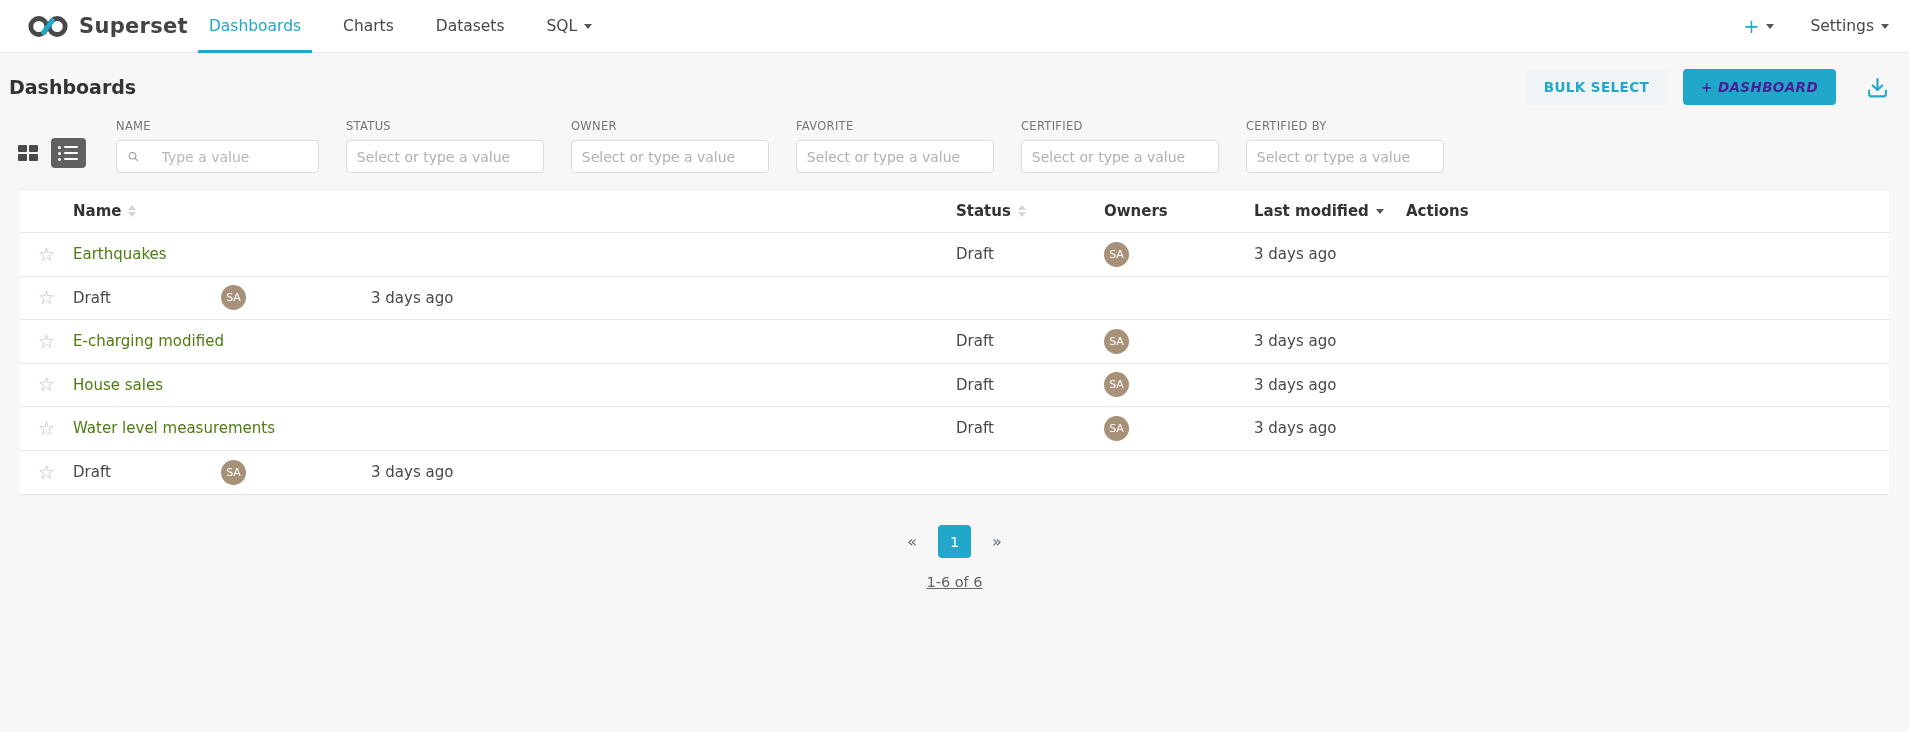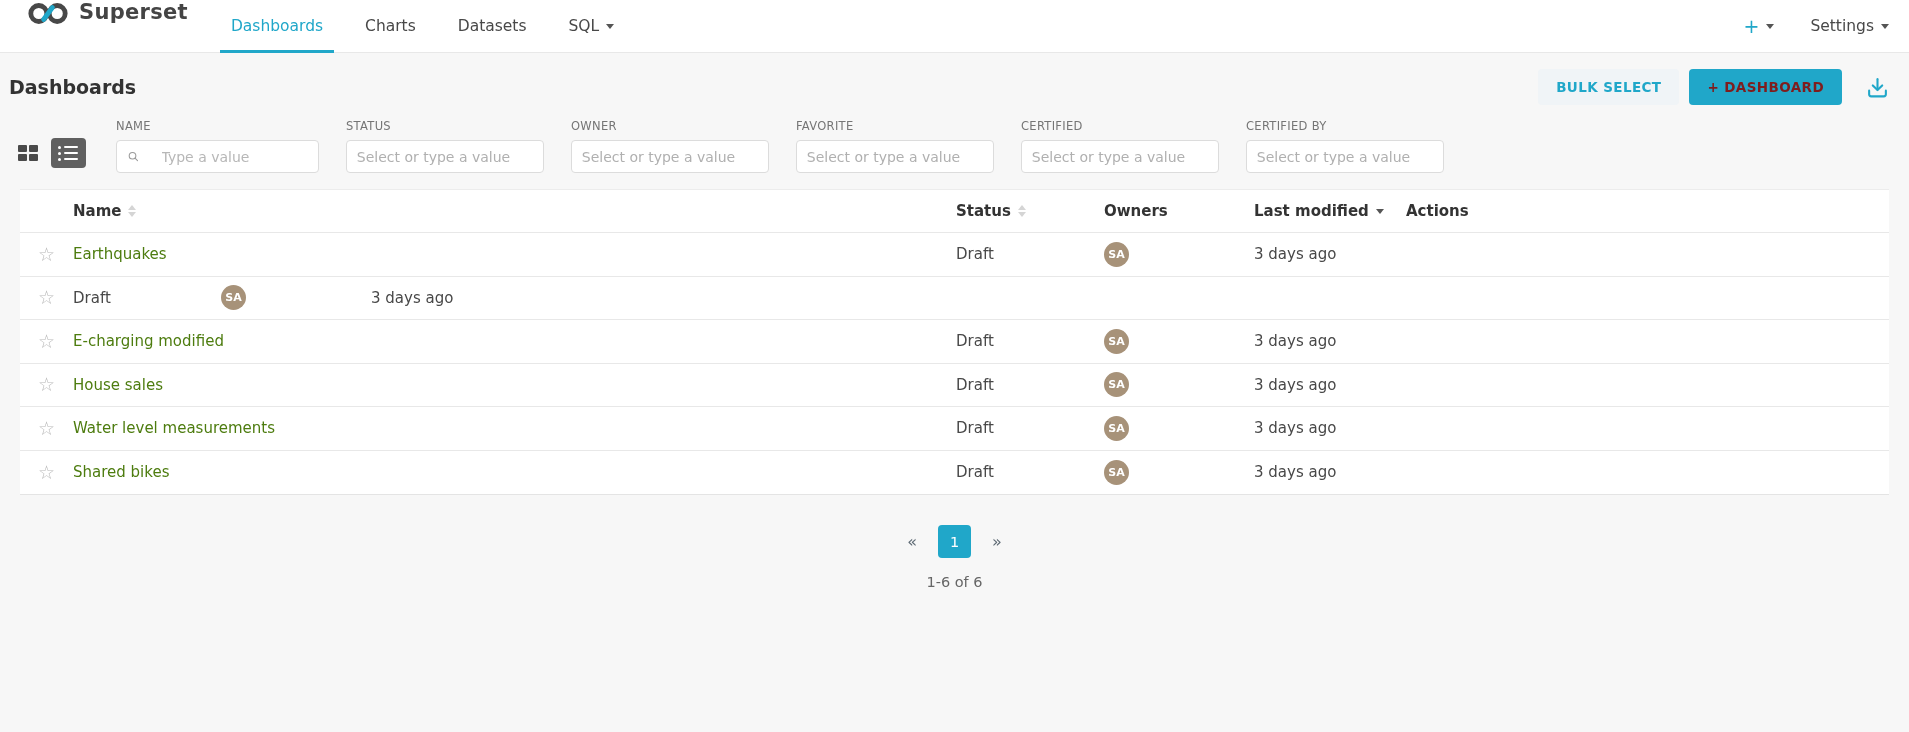--- a/index.html
+++ b/index.html
@@ -7,21 +7,21 @@
   body {
     font-family:"DejaVu Sans","Liberation Sans",sans-serif;
     background:#f7f7f7; color:#484848; overflow:hidden;
   }
 
   
   .navbar {
     height:53px; background:#fff; border-bottom:1px solid #e8e8e8;
     display:flex; align-items:stretch; padding:0 20px 0 26px;
   }
-  .brand { display:flex; align-items:flex-start; gap:9px; margin-right:22px; cursor:pointer; }
+  .brand { display:flex; align-items:center; gap:9px; cursor:pointer; }
   .brand-text { font-weight:bold; font-size:21px; color:#444; letter-spacing:.3px; }
   .nav-tabs { display:flex; align-items:stretch; }
   .nav-item {
     display:flex; align-items:center; padding:0 21px; font-size:15.5px;
     color:#484848; position:relative; cursor:pointer; text-decoration:none;
   }
   .nav-item.active { color:#20a7c9; }
   .nav-item.active::after {
     content:""; position:absolute; left:10px; right:10px; bottom:-1px;
     height:3px; background:#20a7c9;
@@ -31,25 +31,25 @@
     border-left:4px solid transparent; border-right:4px solid transparent;
     border-top:5px solid #555;
   }
   .nav-right { margin-left:auto; display:flex; align-items:center; gap:36px; }
   .menu-trigger { display:flex; align-items:center; cursor:pointer; font-size:15.5px; color:#484848; }
   .plus-glyph { color:#20a7c9; font-size:19px; line-height:1; }
 
   
   .subheader { display:flex; align-items:center; padding:16px 20px 8px 9px; }
   .page-title { font-size:19px; font-weight:bold; color:#333; }
-  .subheader-actions { margin-left:auto; display:flex; align-items:center; gap:10px; }
+  .subheader-actions { margin-left:auto; display:flex; align-items:center; gap:16px; }
   .btn { border:none; border-radius:4px; font-family:inherit; font-size:13.5px; font-weight:bold;
          letter-spacing:.4px; padding:10px 18px; cursor:pointer; }
   .btn-secondary { background:#f0f4f7; color:#20a7c9; }
-  .btn-primary { background:#20a7c9; color:#7f1d1d; }
+  .btn-primary { background:#20a7c9; color:#4c1d95;font-style:italic; }
   .icon-btn { background:none; border:none; cursor:pointer; margin-left:14px; display:flex; align-items:center; }
 
   
   .filterbar { display:flex; align-items:flex-end; padding:6px 20px 16px 18px; gap:27px; }
   .view-toggles { display:flex; align-items:center; gap:13px; padding-bottom:5px; margin-right:3px; }
   .grid-icon { display:grid; grid-template-columns:9px 9px; grid-template-rows:7px 7px; gap:2px; cursor:pointer; }
   .grid-icon i { background:#4a4a4a; border-radius:1px; }
   .list-toggle { width:35px; height:30px; background:#606060; border-radius:4px; display:flex;
                  flex-direction:column; justify-content:center; gap:3px; padding-left:7px; cursor:pointer; }
   .list-toggle .line { display:flex; align-items:center; gap:3px; }
@@ -77,33 +77,33 @@
   .cell { font-size:15px; color:#484848; display:flex; align-items:center; }
   .col-star { width:53px; justify-content:center; }
   .col-name { flex:1; }
   .col-status { width:148px; }
   .col-owners { width:150px; }
   .col-modified { width:152px; }
   .col-actions { width:483px; }
   .star { color:#b9b9b9; font-size:19px; cursor:pointer; line-height:1; }
   .name-link { color:#4d7c0f; text-decoration:none; cursor:pointer; }
   .avatar { width:25px; height:25px; border-radius:50%; background:#a79279; color:#fff;
-            font-size:11px; font-weight:bold; display:flex; align-items:center; justify-content:center; }
+            font-size:11px; font-weight:normal; display:flex; align-items:center; justify-content:center; }
   .sort-icons { display:inline-flex; flex-direction:column; gap:2px; margin-left:7px; }
   .sort-up { width:0; height:0; border-left:4px solid transparent; border-right:4px solid transparent; border-bottom:5px solid #d5d5d5; }
   .sort-down { width:0; height:0; border-left:4px solid transparent; border-right:4px solid transparent; border-top:5px solid #d5d5d5; }
   .sort-down.active { border-top-color:#555; }
   .sortable { cursor:pointer; }
 
   
   .pagination { display:flex; align-items:center; justify-content:center; gap:21px; margin-top:30px; }
   .page-arrow { color:#5f6b75; font-size:16px; cursor:pointer; }
   .page-current { width:33px; height:33px; background:#20a7c9; border-radius:4px; color:#fff;
                   font-size:14.5px; display:flex; align-items:center; justify-content:center; cursor:pointer; }
-  .row-count { text-align:center; margin-top:16px; font-size:14.5px; color:#666; }
+  .row-count { text-align:center; margin-top:16px; font-size:14.5px; color:#666;text-decoration:underline; }
 </style>
 </head>
 <body>
 
 <header class="navbar">
   <div class="brand">
     <svg width="44" height="27" viewBox="0 0 110 64">
       <circle cx="32" cy="32" r="20" fill="none" stroke="#484848" stroke-width="12"></circle>
       <circle cx="78" cy="32" r="20" fill="none" stroke="#484848" stroke-width="12"></circle>
       <line x1="44" y1="47" x2="66" y2="17" stroke="#20a7c9" stroke-width="12" stroke-linecap="round"></line>
@@ -358,23 +358,20 @@
     <div class="cell col-modified">
         <span>3 days ago</span>
       </div>
     <div class="cell col-actions"></div>
   </div>
 
   <div class="t-row">
     <div class="cell col-star">
         <span class="star">☆</span>
       </div>
-    <div class="cell col-name">
-        <a class="name-link">Shared bikes</a>
-      </div>
     <div class="cell col-status">
         <span>Draft</span>
       </div>
     <div class="cell col-owners">
         <span class="avatar">SA</span>
       </div>
     <div class="cell col-modified">
         <span>3 days ago</span>
       </div>
     <div class="cell col-actions"></div>

